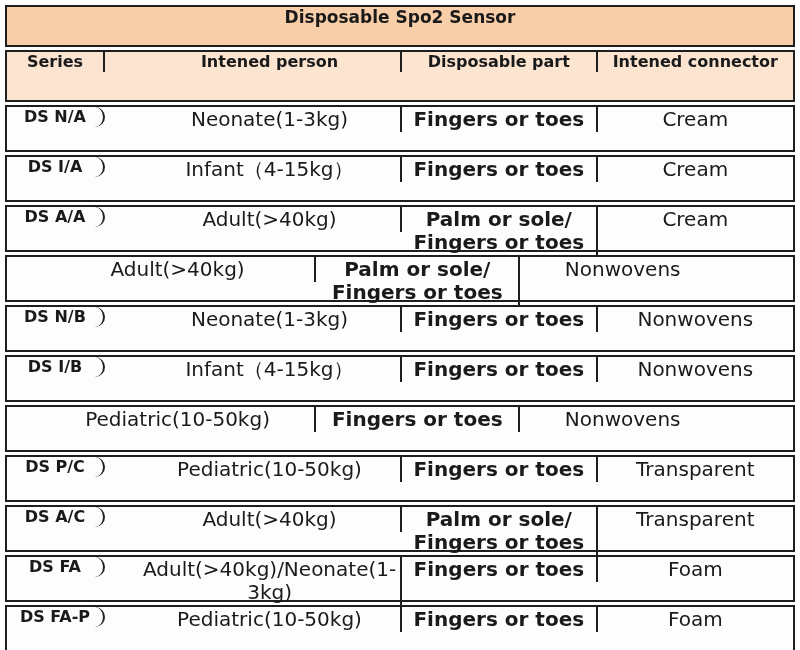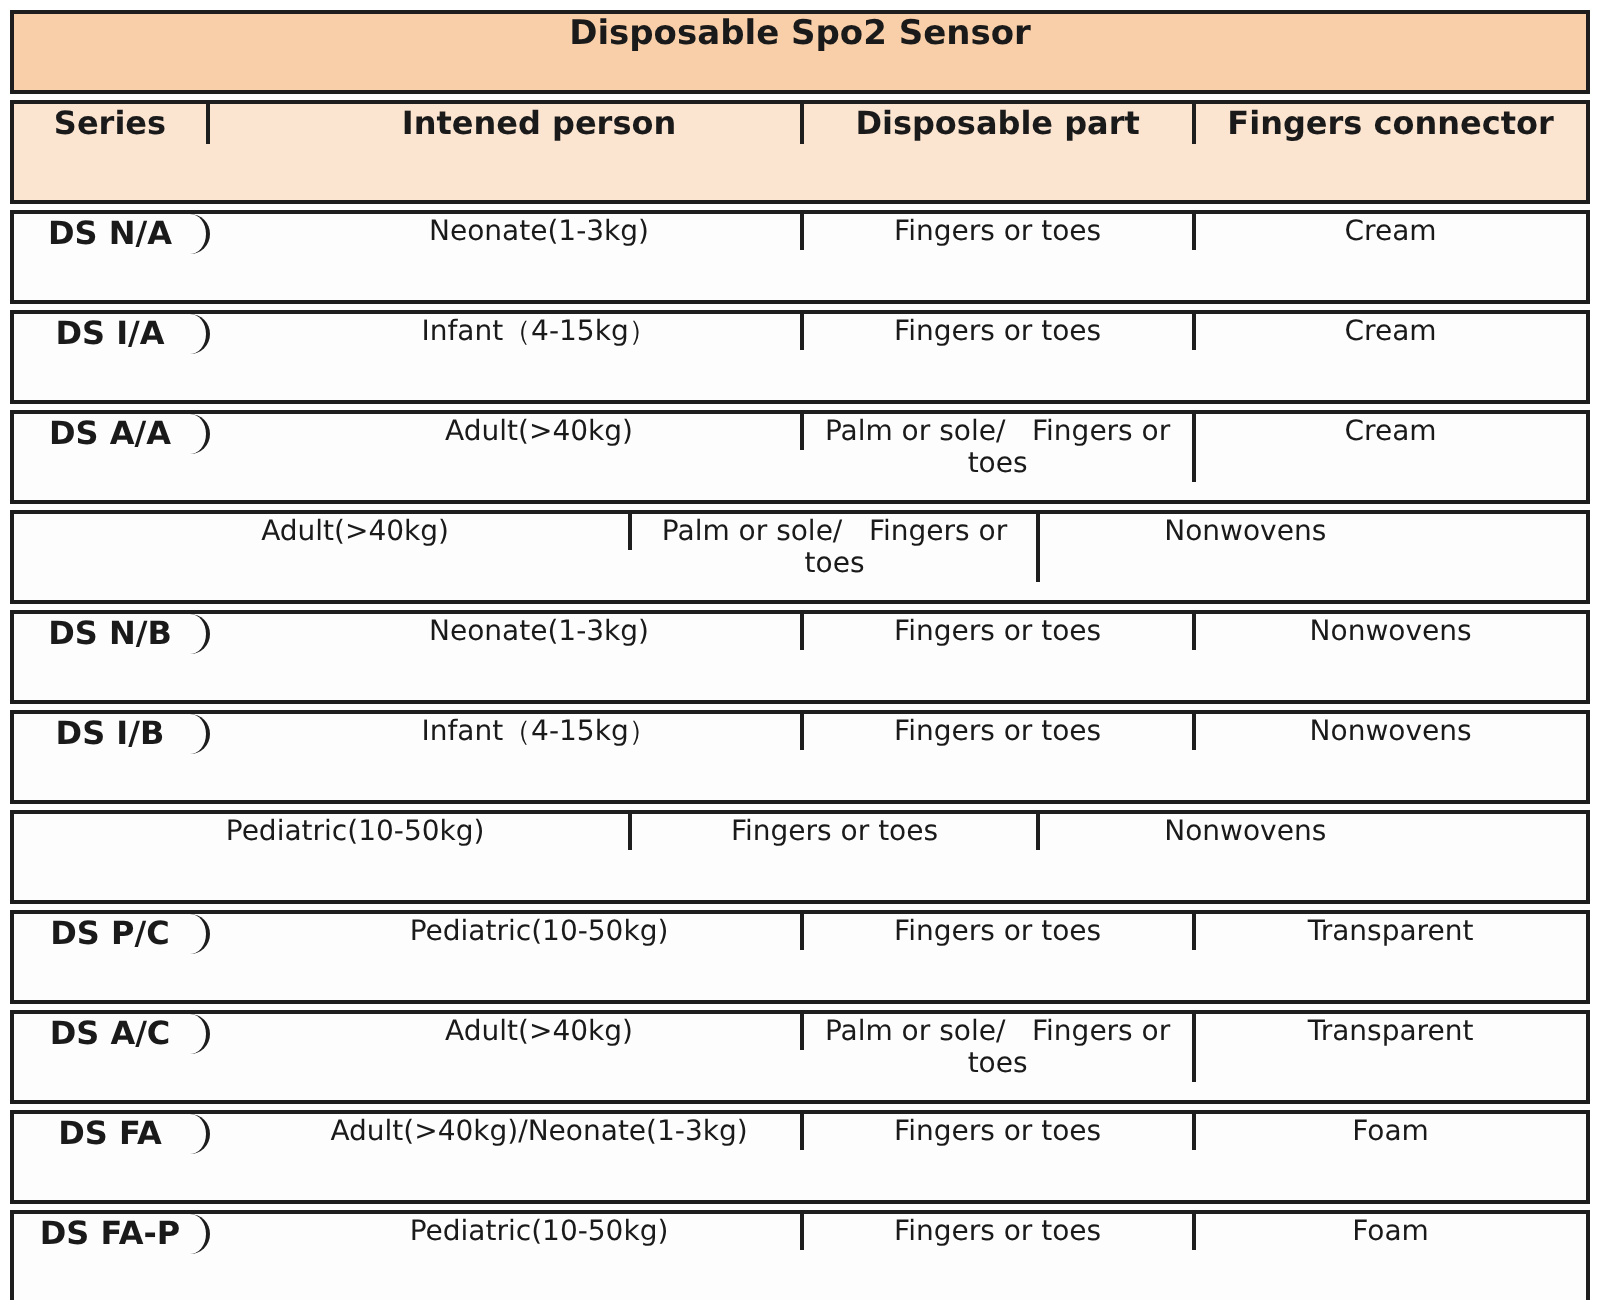--- a/index.html
+++ b/index.html
@@ -41,31 +41,31 @@
   }
   .cell {
     box-sizing: border-box;
     display: flex;
     align-items: center;
     justify-content: center;
     text-align: center;
     white-space: pre-wrap;
     line-height: 1.15;
     padding: 1px 4px;
-    font-size: 14px;
+    font-size: 20px;
   }
   .cell.divider { border-right: 2px solid #1e1e1e; }
   .c-title {
     width: 100%;
     font-weight: bold;
     font-size: 17px;
   }
   .c0 { width: 13%; }
   .c1 { width: 35%; margin-left: 34px; }
-  .c2 { width: 26%; }
+  .c2 { width: 26%; font-weight: bold; }
   .c3 { width: 26%; }
   .headbox .cell {
     font-weight: bold;
     font-size: 16px;
     background: #fbe5d1;
   }
   .databox .c0 {
     font-weight: bold;
     font-size: 16px;
     border-radius: 13px;
@@ -77,21 +77,21 @@
 <div class="page">
 
   <div class="rowbox titlebox">
     <div class="cell c-title">Disposable Spo2 Sensor</div>
   </div>
 
   <div class="rowbox headbox">
     <div class="cell c0 divider">Series</div>
     <div class="cell c1 divider">Intened person</div>
     <div class="cell c2 divider">Disposable part</div>
-    <div class="cell c3">Fingers connector</div>
+    <div class="cell c3">Intened connector</div>
   </div>
 
   <div class="rowbox databox">
     <div class="cell c0 divider">DS N/A</div>
     <div class="cell c1 divider">Neonate(1-3kg)</div>
     <div class="cell c2 divider">Fingers or toes</div>
     <div class="cell c3">Cream</div>
   </div>
 
   <div class="rowbox databox">

